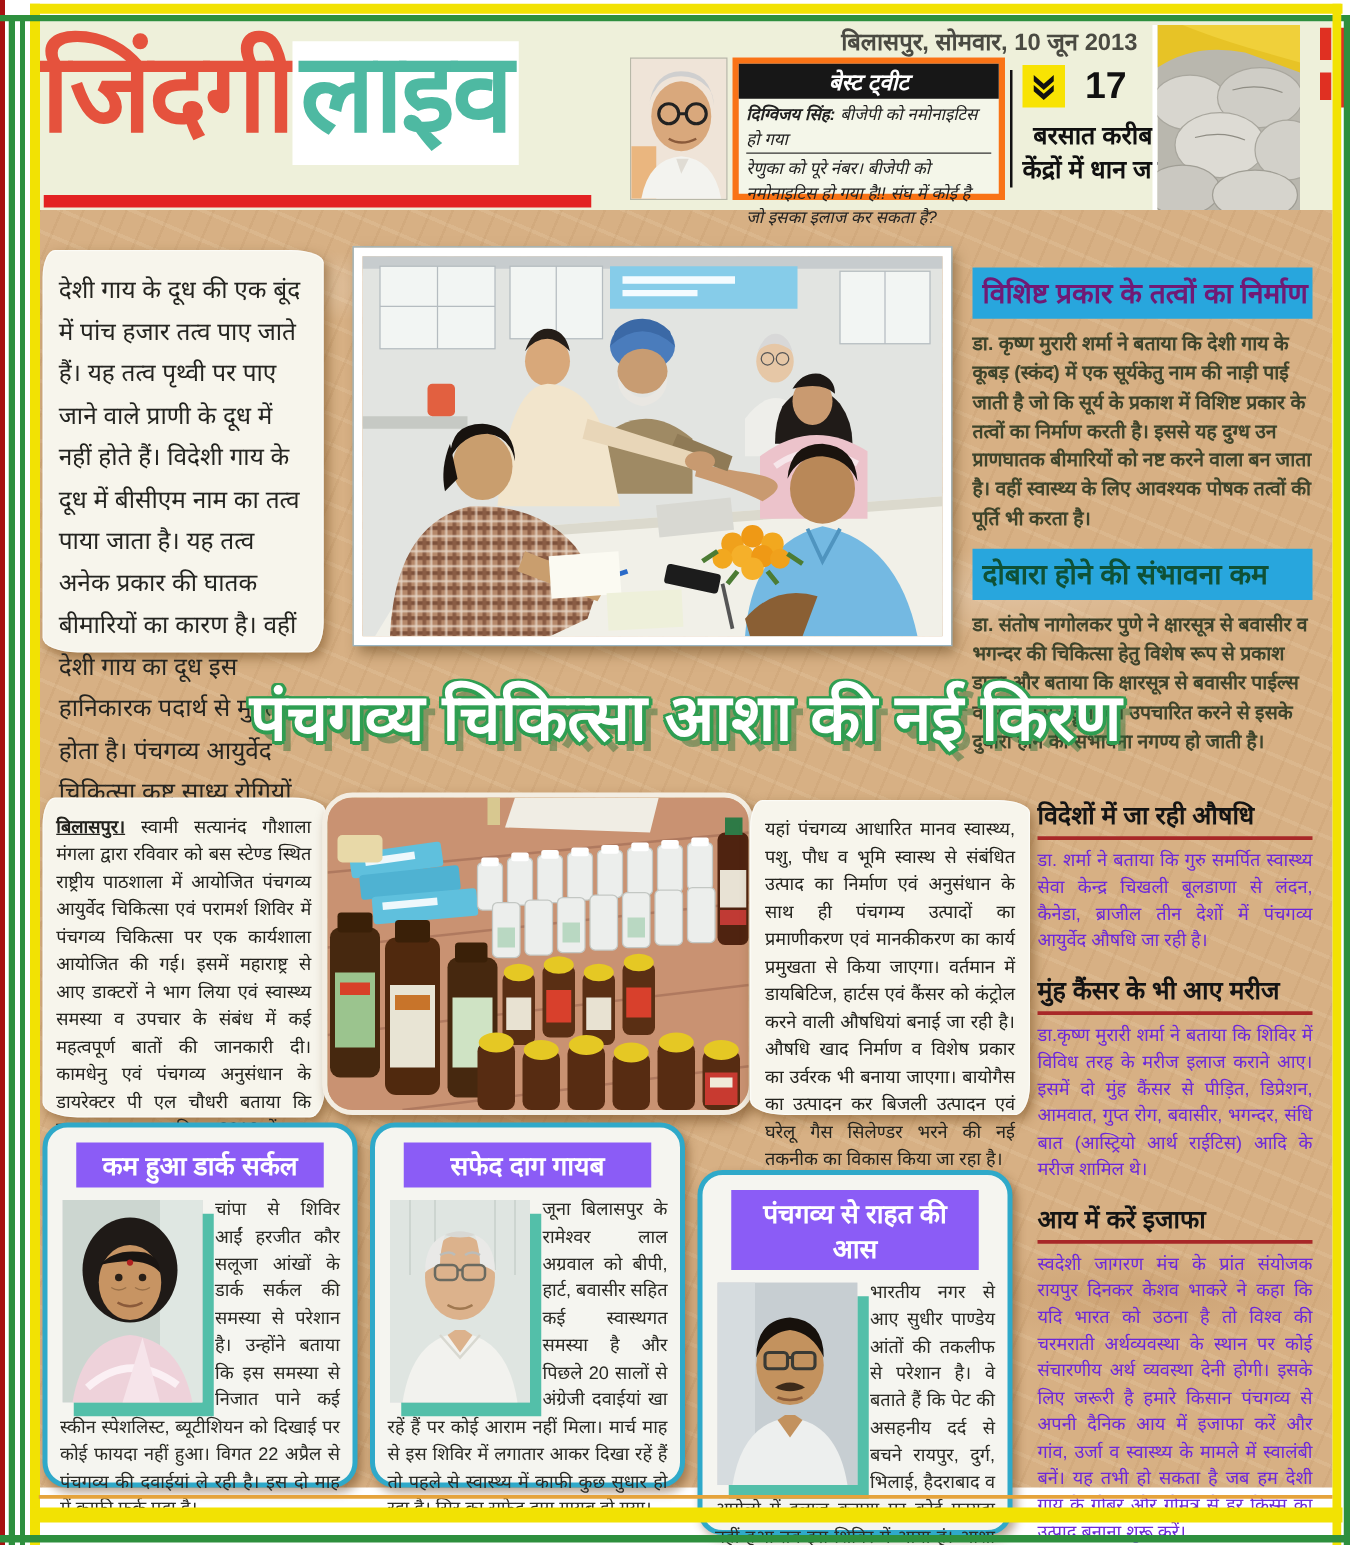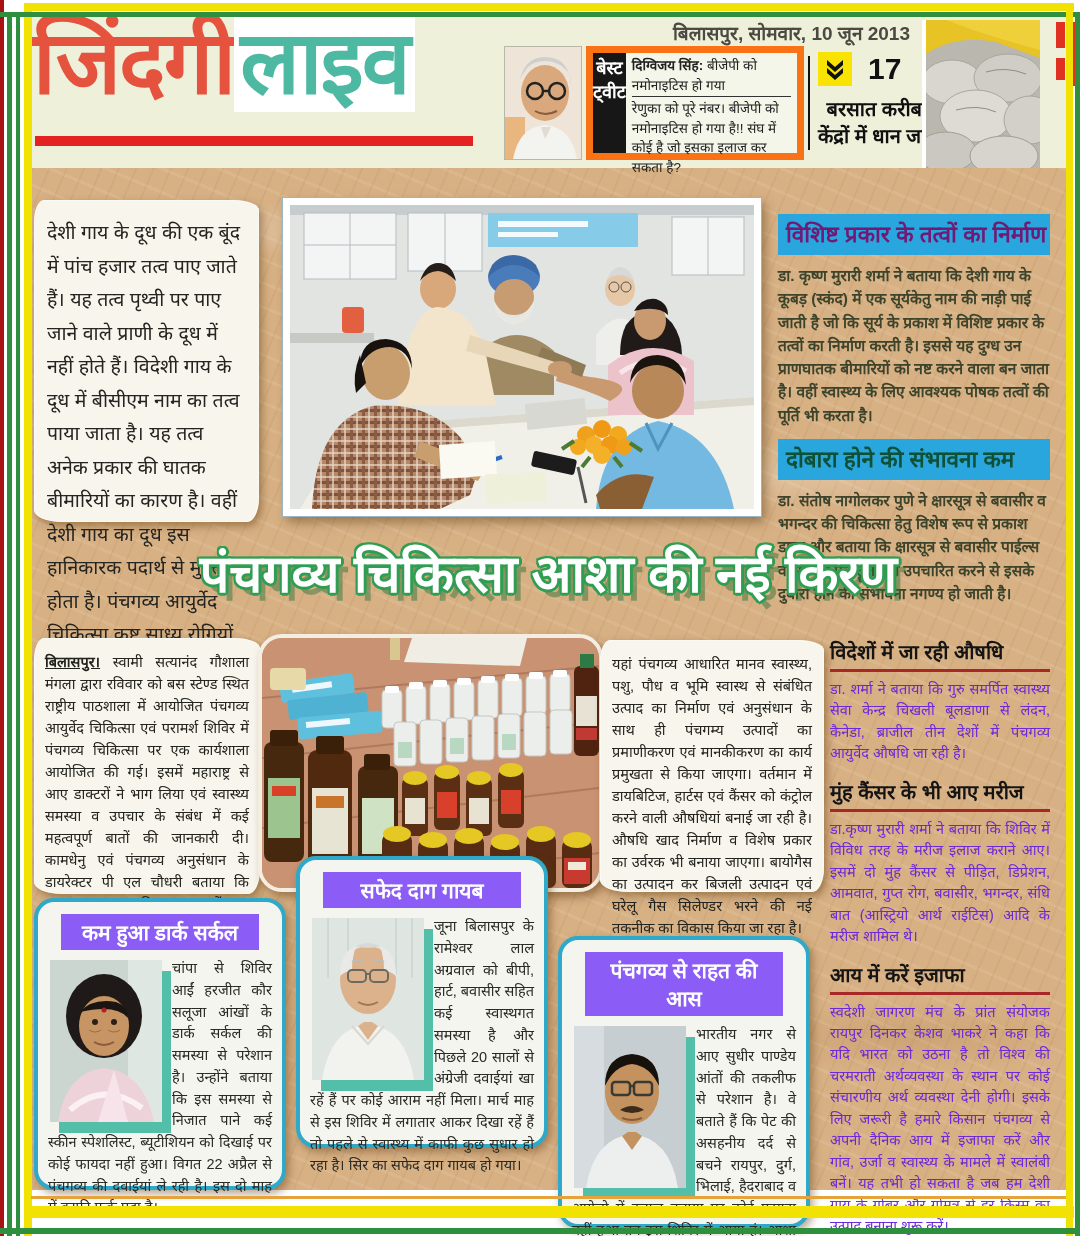--- a/index.html
+++ b/index.html
@@ -29,32 +29,32 @@
       radial-gradient(ellipse 300px 60px at 75% 30%, rgba(255,255,255,.22), transparent 60%),
       radial-gradient(ellipse 240px 70px at 40% 70%, rgba(150,95,40,.18), transparent 65%),
       radial-gradient(ellipse 300px 60px at 85% 85%, rgba(150,95,40,.16), transparent 60%),
       repeating-linear-gradient(113deg, rgba(140,90,40,.07) 0 2px, transparent 2px 16px),
       repeating-linear-gradient(23deg, rgba(255,245,220,.10) 0 3px, transparent 3px 22px),
       #d7b084; }
 
   .abs { position:absolute; z-index:2; }
 
   
-  .masthead { left:33px; top:8px; width:445px; height:145px; }
+  .masthead { left:33px; top:28px; width:445px; height:145px;font-family:Liberation Mono, monospace; }
   .masthead .words { font-weight:bold; font-size:88px; line-height:1.25; letter-spacing:-2px; white-space:nowrap; }
   .mast-red { color:#e5523d; }
   .mast-teal { color:#4eb9a2; background:#ffffff; padding:0 6px; }
   .mast-rule { position:absolute; left:2px; top:128px; width:438px; height:10px; background:#e32222; }
 
   .dateline { left:660px; top:20px; width:250px; text-align:right; font-size:19px; color:#4a4a42; font-weight:bold; }
 
   
   .tweet-wrap { left:504px; top:46px; width:300px; height:114px; display:flex; }
   .tweet-photo { width:78px; height:114px; flex:0 0 78px; border:1px solid #b8b8a8; background:#efe7dd; }
-  .tweet-right { flex:1; margin-left:4px; border:7px solid #f97316; background:#f4f6e9; display:flex; flex-direction:row; }
+  .tweet-right { flex:1; margin-left:4px; border:5px solid #f97316; background:#f4f6e9; display:flex; flex-direction:column;font-style:italic; }
   .tweet-head { background:#171717; color:#ffffff; font-weight:bold; font-size:18px; text-align:center; padding:2px 0; }
   .tweet-body { padding:3px 6px; font-size:13.5px; line-height:1.45; color:#222; }
   .tweet-line1 { border-bottom:1px solid #333; display:inline-block; padding-bottom:1px; margin-bottom:2px; }
   .tweet-author { font-weight:bold;text-align:center; }
 
   .tweet-divider { left:808px; top:56px; width:2px; height:94px; background:#111; }
 
   
   .brief { left:818px; top:52px; width:104px; }
   .brief-top { display:flex; align-items:center; gap:16px; }
@@ -95,21 +95,21 @@
 
   .mid-right { left:600px; top:640px; width:224px; height:252px; padding:13px 12px; }
 
   
   .rs-col { left:830px; top:638px; width:220px; }
   .rs-title { font-size:20px; font-weight:bold; color:#141414; padding-bottom:4px; border-bottom:3px solid #a82828; margin-bottom:7px; white-space:nowrap; }
   .rs-body { font-size:14.5px; line-height:1.48; color:#6d28d9; text-align:justify; margin-bottom:13px; }
 
   
   .tbox { width:252px; height:292px; background:#f5f5f0; border:4px solid #2fa9c9; border-radius:20px; padding:10px 10px 8px; box-shadow:3px 4px 8px rgba(100,60,20,.45); }
-  .tbox1 { left:34px; top:898px; } .tbox2 { left:296px; top:856px; } .tbox3 { left:558px; top:936px; }
+  .tbox1 { left:34px; top:898px; } .tbox2 { left:296px; top:898px; } .tbox3 { left:558px; top:936px; }
   .t-head { background:#8b5cf6; color:#ffffff; font-weight:bold; font-size:21px; text-align:center; padding:4px 6px; width:88%; margin:2px auto 8px; }
   .t-photo { float:left; width:112px; height:162px; margin:2px 10px 4px 2px; box-shadow:9px 11px 0 #53bfa9; background:#ddd; }
   .t-body { font-size:14.5px; line-height:1.5; color:#2a2a24; text-align:justify; }
 </style>
 </head>
 <body>
 
 <div class="page">
 
   <div class="header-zone"></div>

